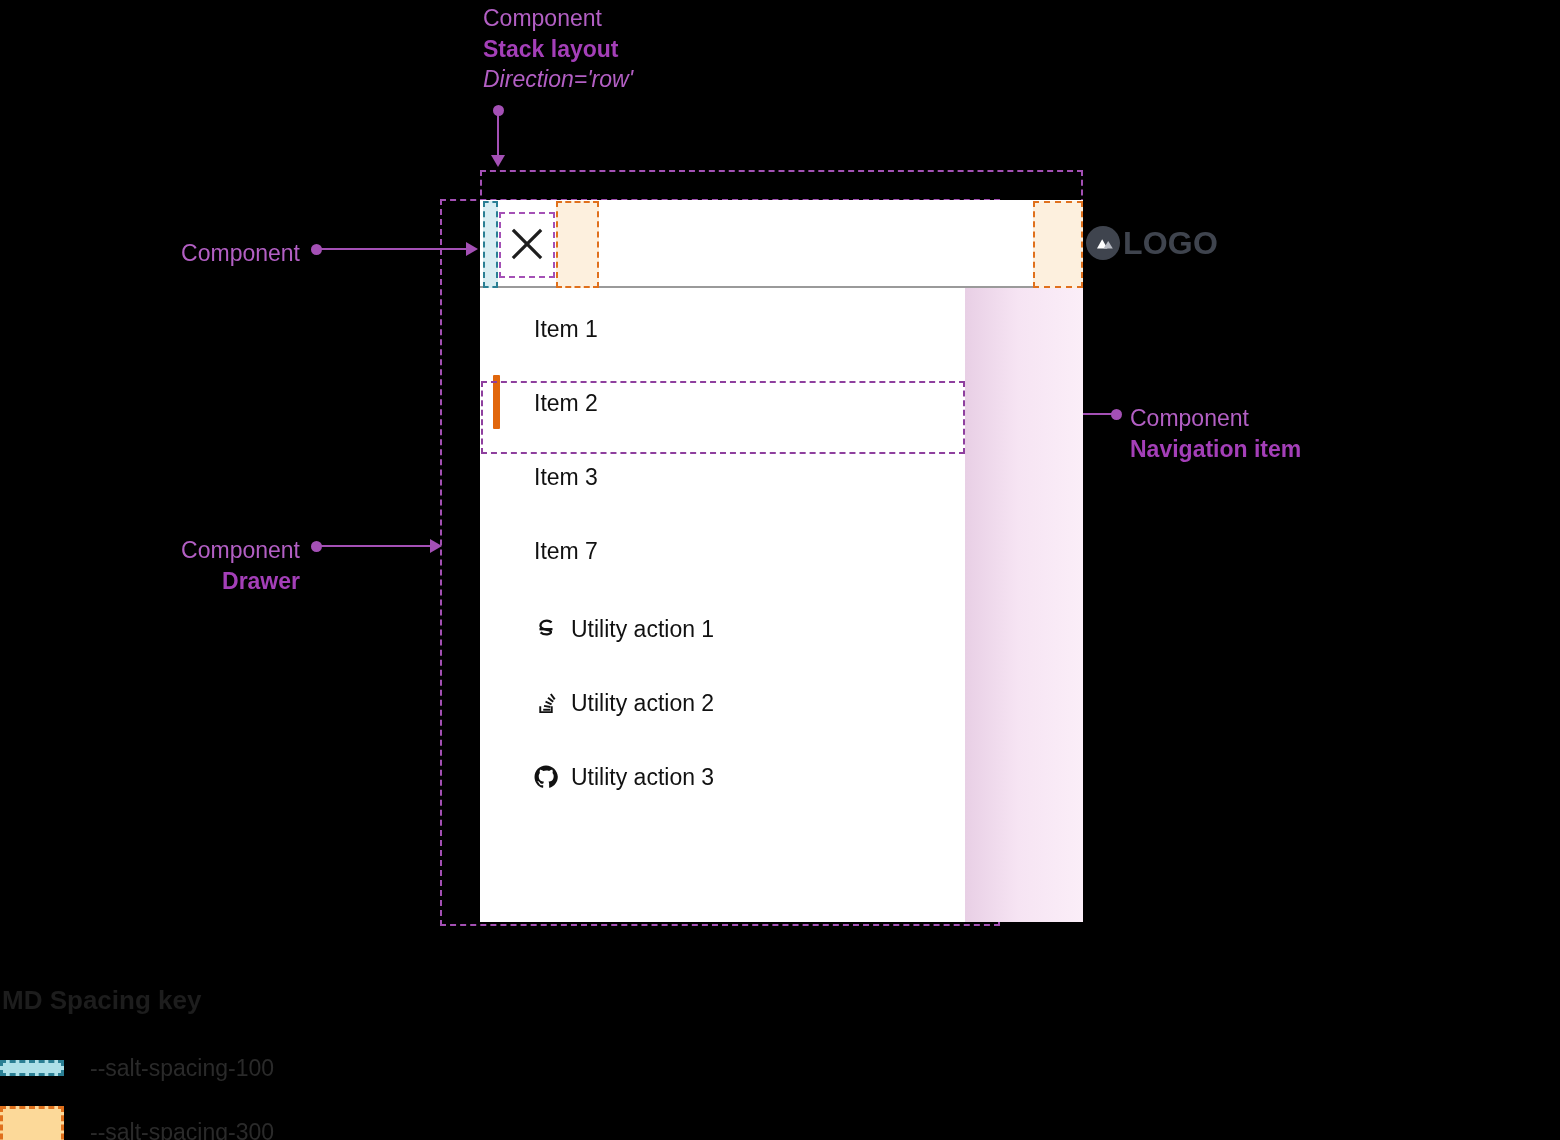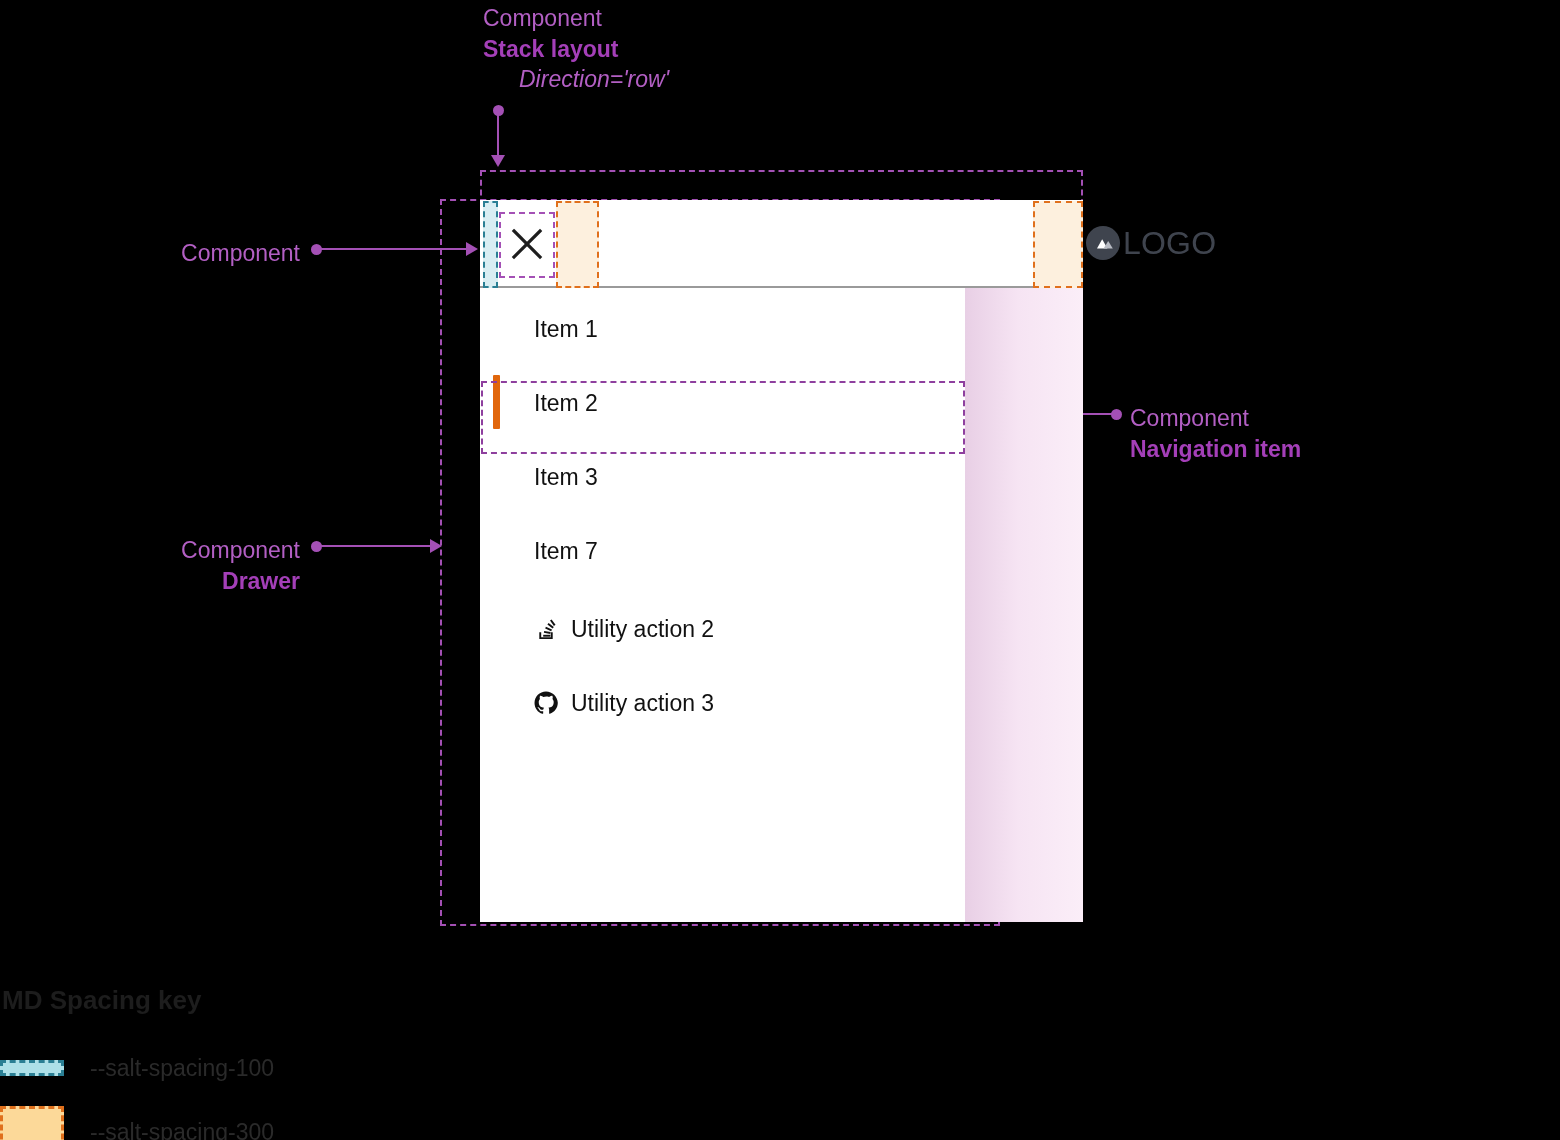--- a/index.html
+++ b/index.html
@@ -38,21 +38,20 @@
     font-weight: 700;
     color: #a43fb8;
     white-space: nowrap;
   }
   .anno .anno-prop {
     font-size: 23px;
     font-weight: 400;
     font-style: italic;
     color: #b35fc4;
     white-space: nowrap;
-    margin-left: 36px;
   }
   .anno.right-align {
     text-align: right;
   }
 
   
   .leader {
     position: absolute;
     background: #a450b5;
   }
@@ -157,21 +156,21 @@
     left: 605px;
     top: 0;
     height: 86px;
     display: flex;
     align-items: center;
     gap: 2px;
   }
   .logo-mark { display: block; }
   .logo-text {
     font-size: 32px;
-    font-weight: 400;
+    font-weight: 700;
     letter-spacing: 0.2px;
     color: #3f444e;
     font-family: "Liberation Sans", sans-serif;
   }
 
   .drawer-body {
     position: relative;
     height: 634px;
     background: #ffffff;
     overflow: hidden;
@@ -357,20 +356,29 @@
         </li>
         <li class="nav-item">
           <span class="nav-item-label">Item 3</span>
         </li>
         <li class="nav-item">
           <span class="nav-item-label">Item 7</span>
         </li>
       </ul>
 
       <ul class="util-list">
+        <li class="util-item">
+          <span class="util-icon">
+            <svg width="24" height="24" viewBox="0 0 24 24" aria-hidden="true">
+              <path d="M17.6 5.4 C15.5 3.6 12.2 3.2 9.6 4.3 C6.8 5.5 5.6 8.3 7.1 10.4 C8.2 11.9 10.6 12.4 12.9 12.8 C15.1 13.2 16.6 13.7 16.9 14.6 C17.3 15.9 15.7 17.2 13.3 17.4 C10.9 17.6 8.4 16.9 6.6 15.3" fill="none" stroke="#111111" stroke-width="2.3" stroke-linecap="butt"></path>
+              <line x1="5.5" y1="12.2" x2="18.5" y2="12.2" stroke="#111111" stroke-width="2.3"></line>
+            </svg>
+          </span>
+          <span>Utility action 1</span>
+        </li>
         <li class="util-item">
           <span class="util-icon">
             <svg width="24" height="24" viewBox="0 0 24 24" aria-hidden="true">
               <path d="M17.6 2.4 L16.0 3.6 L19.9 8.9 L21.5 7.7 Z" fill="#111111"></path>
               <path d="M14.6 5.9 L13.4 7.4 L18.6 11.5 L19.8 10.0 Z" fill="#111111"></path>
               <path d="M11.9 9.8 L11.2 11.5 L17.2 14.2 L18.0 12.4 Z" fill="#111111"></path>
               <path d="M10.2 13.9 L9.9 15.8 L16.3 17.0 L16.6 15.1 Z" fill="#111111"></path>
               <path d="M5.3 15.3 L5.3 22.1 L18.7 22.1 L18.7 15.3 L16.8 15.3 L16.8 20.2 L7.2 20.2 L7.2 15.3 Z" fill="#111111"></path>
               <rect x="9.2" y="17.8" width="7.2" height="1.9" fill="#111111"></rect>
             </svg>

